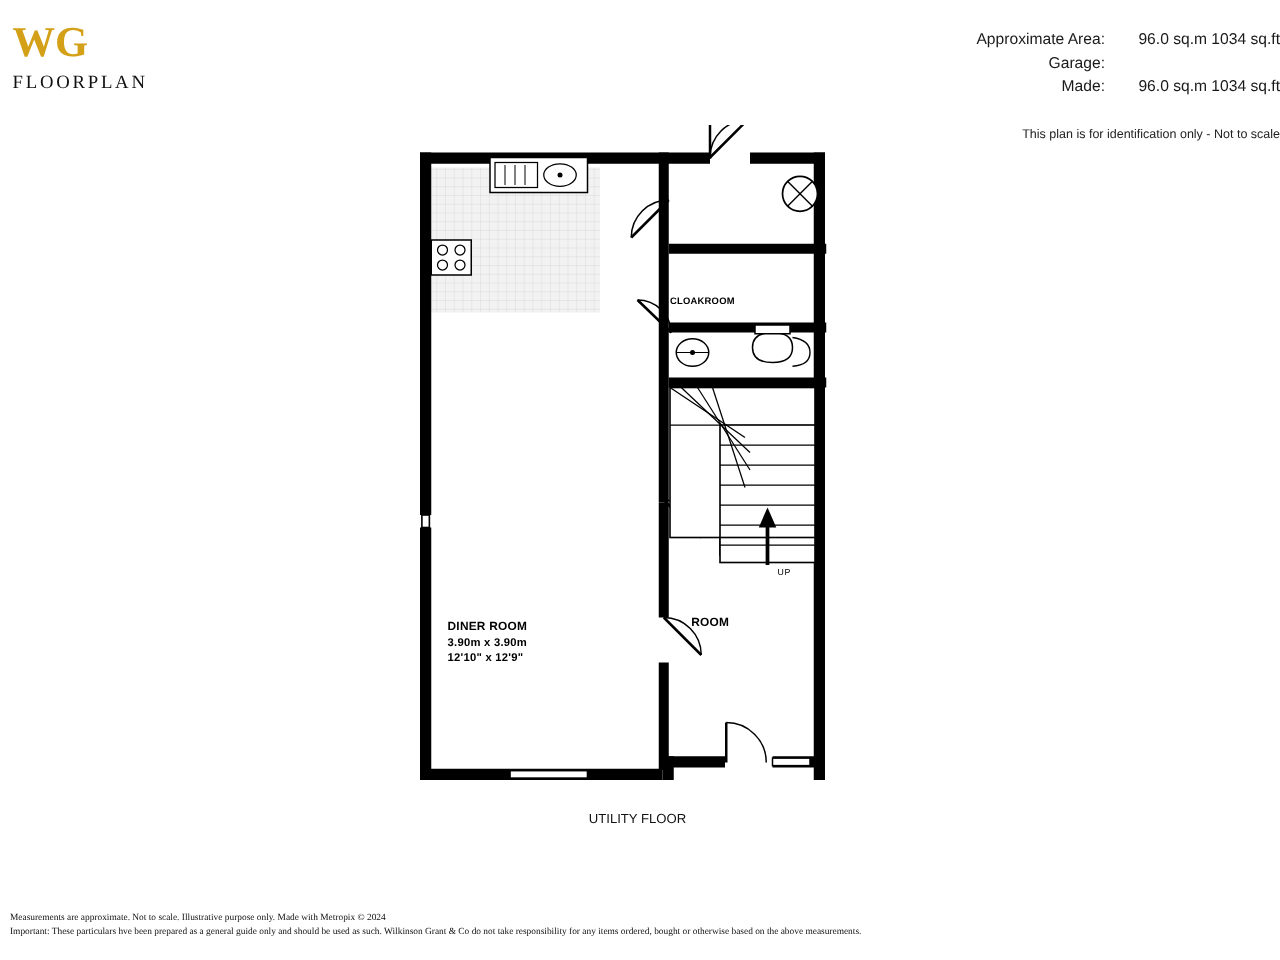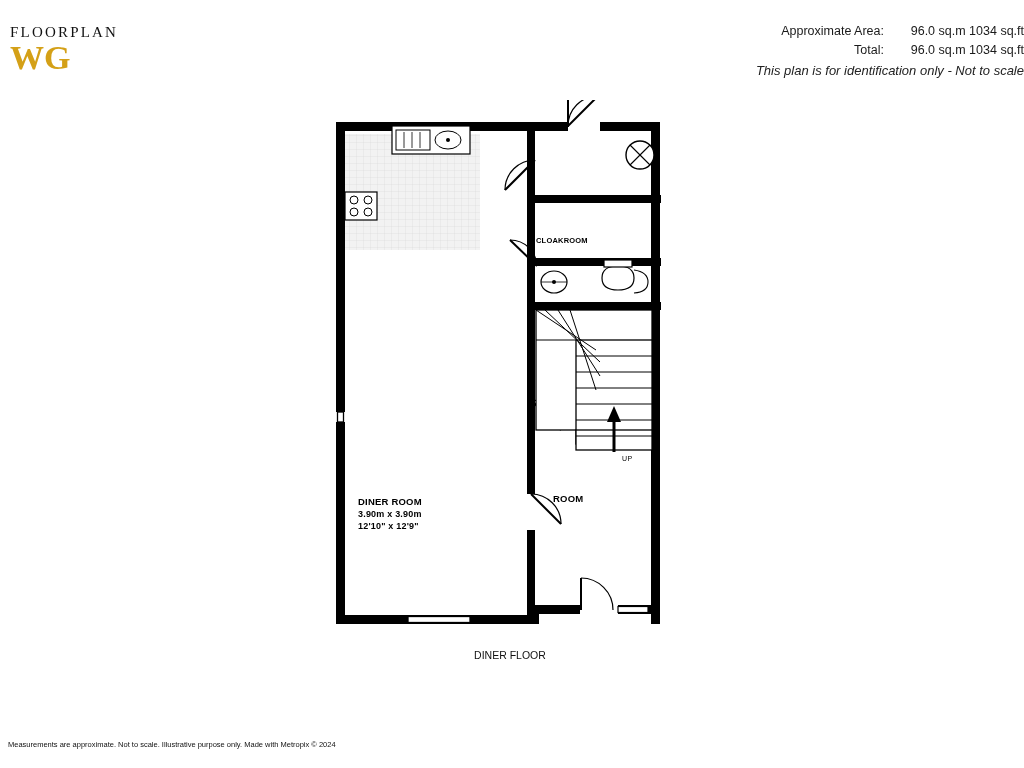--- a/index.html
+++ b/index.html
@@ -58,24 +58,23 @@
     text-align: right;
     margin-left: 17px;
   }
   .area-value {
     display: inline-block;
     width: 128px;
     text-align: right;
     padding-left: 12px;
   }
   #area-disclaimer {
-    margin-top: 1px;
-    font-size: 13px;
+    margin-top: 19px;
+    font-size: 10px;
     color: #222;
-    font-style: italic;
   }
 
   
   #plan {
     position: absolute;
     left: 300px;
     top: 100px;
     width: 420px;
     height: 560px;
   }
@@ -120,36 +119,40 @@
 
   
   #footer {
     position: absolute;
     left: 8px;
     bottom: 18px;
     width: 1000px;
     font-size: 7.5px;
     line-height: 11px;
     color: #111;
+    font-family: Liberation Serif, serif;
   }
 </style>
 </head>
 <body>
 
 <div id="logo-block">
+  <div id="logo-mark">WG</div>
   <div id="logo-word">FLOORPLAN</div>
-  <div id="logo-mark">WG</div>
 </div>
 
 <div id="area-summary">
   <div class="area-row">
     <span class="area-label">Approximate Area:</span><span class="area-value">96.0 sq.m  1034 sq.ft</span>
   </div>
   <div class="area-row">
-    <span class="area-label">Total:</span><span class="area-value">96.0 sq.m  1034 sq.ft</span>
+    <span class="area-label">Garage:</span><span class="area-value"></span>
+  </div>
+  <div class="area-row">
+    <span class="area-label">Made:</span><span class="area-value">96.0 sq.m  1034 sq.ft</span>
   </div>
   <div id="area-disclaimer">This plan is for identification only - Not to scale</div>
 </div>
 
 <div id="plan">
   <svg width="420" height="560" viewBox="0 0 420 560">
     <defs>
       <pattern id="tile" width="7" height="7" patternUnits="userSpaceOnUse">
         <rect width="7" height="7" fill="#f2f2f2"></rect>
         <path d="M0 0 H7 M0 0 V7" stroke="#d8d8d8" stroke-width="0.7"></path>
@@ -284,18 +287,19 @@
   </div>
 
   <div class="plan-label" style="left:253px; top:393px; width:110px;">
     <div>ROOM</div>
   </div>
 
   <div class="up-label" style="left:322px; top:355px;">UP</div>
 </div>
 
 <div id="floor-caption">
-  <div>DINER FLOOR</div>
+  <div>UTILITY FLOOR</div>
 </div>
 
 <div id="footer">
   <div>Measurements are approximate.  Not to scale. Illustrative purpose only. Made with Metropix © 2024</div>
+  <div>Important: These particulars hve been prepared as a general guide only and should be used as such. Wilkinson Grant &amp; Co do not take responsibility for any items ordered, bought or otherwise based on the above measurements.</div>
 </div>
 
 </body></html>

